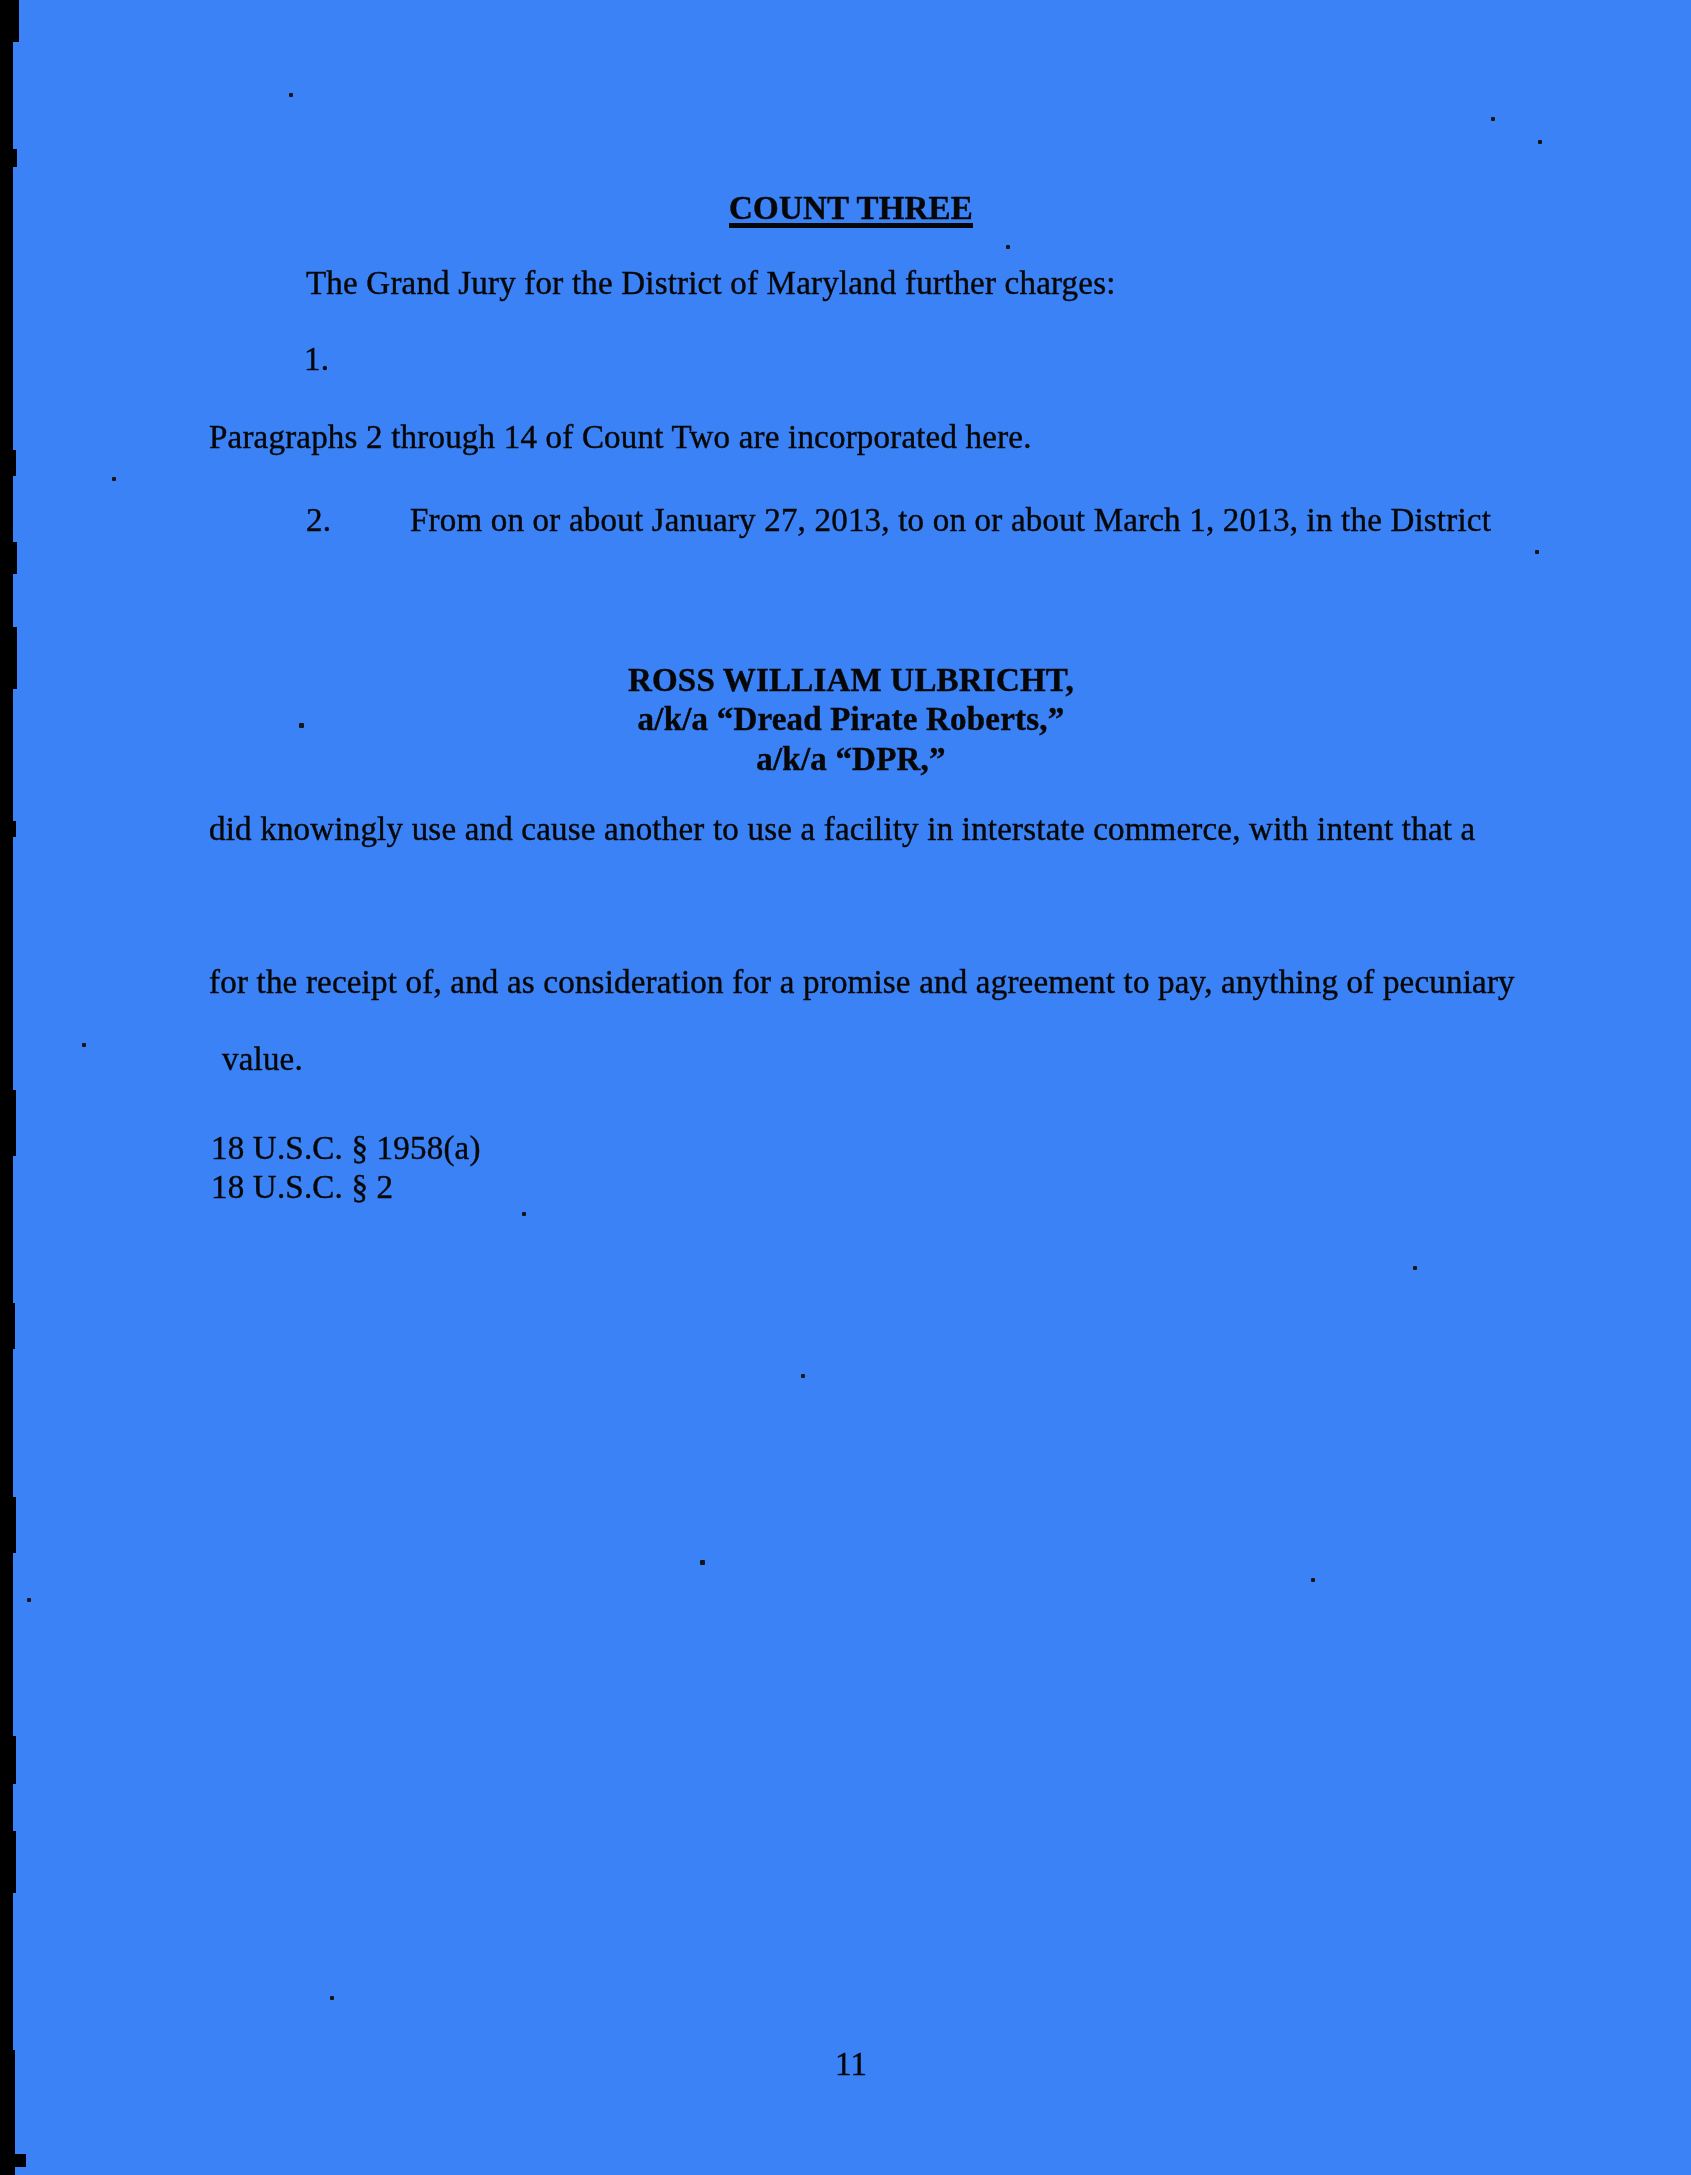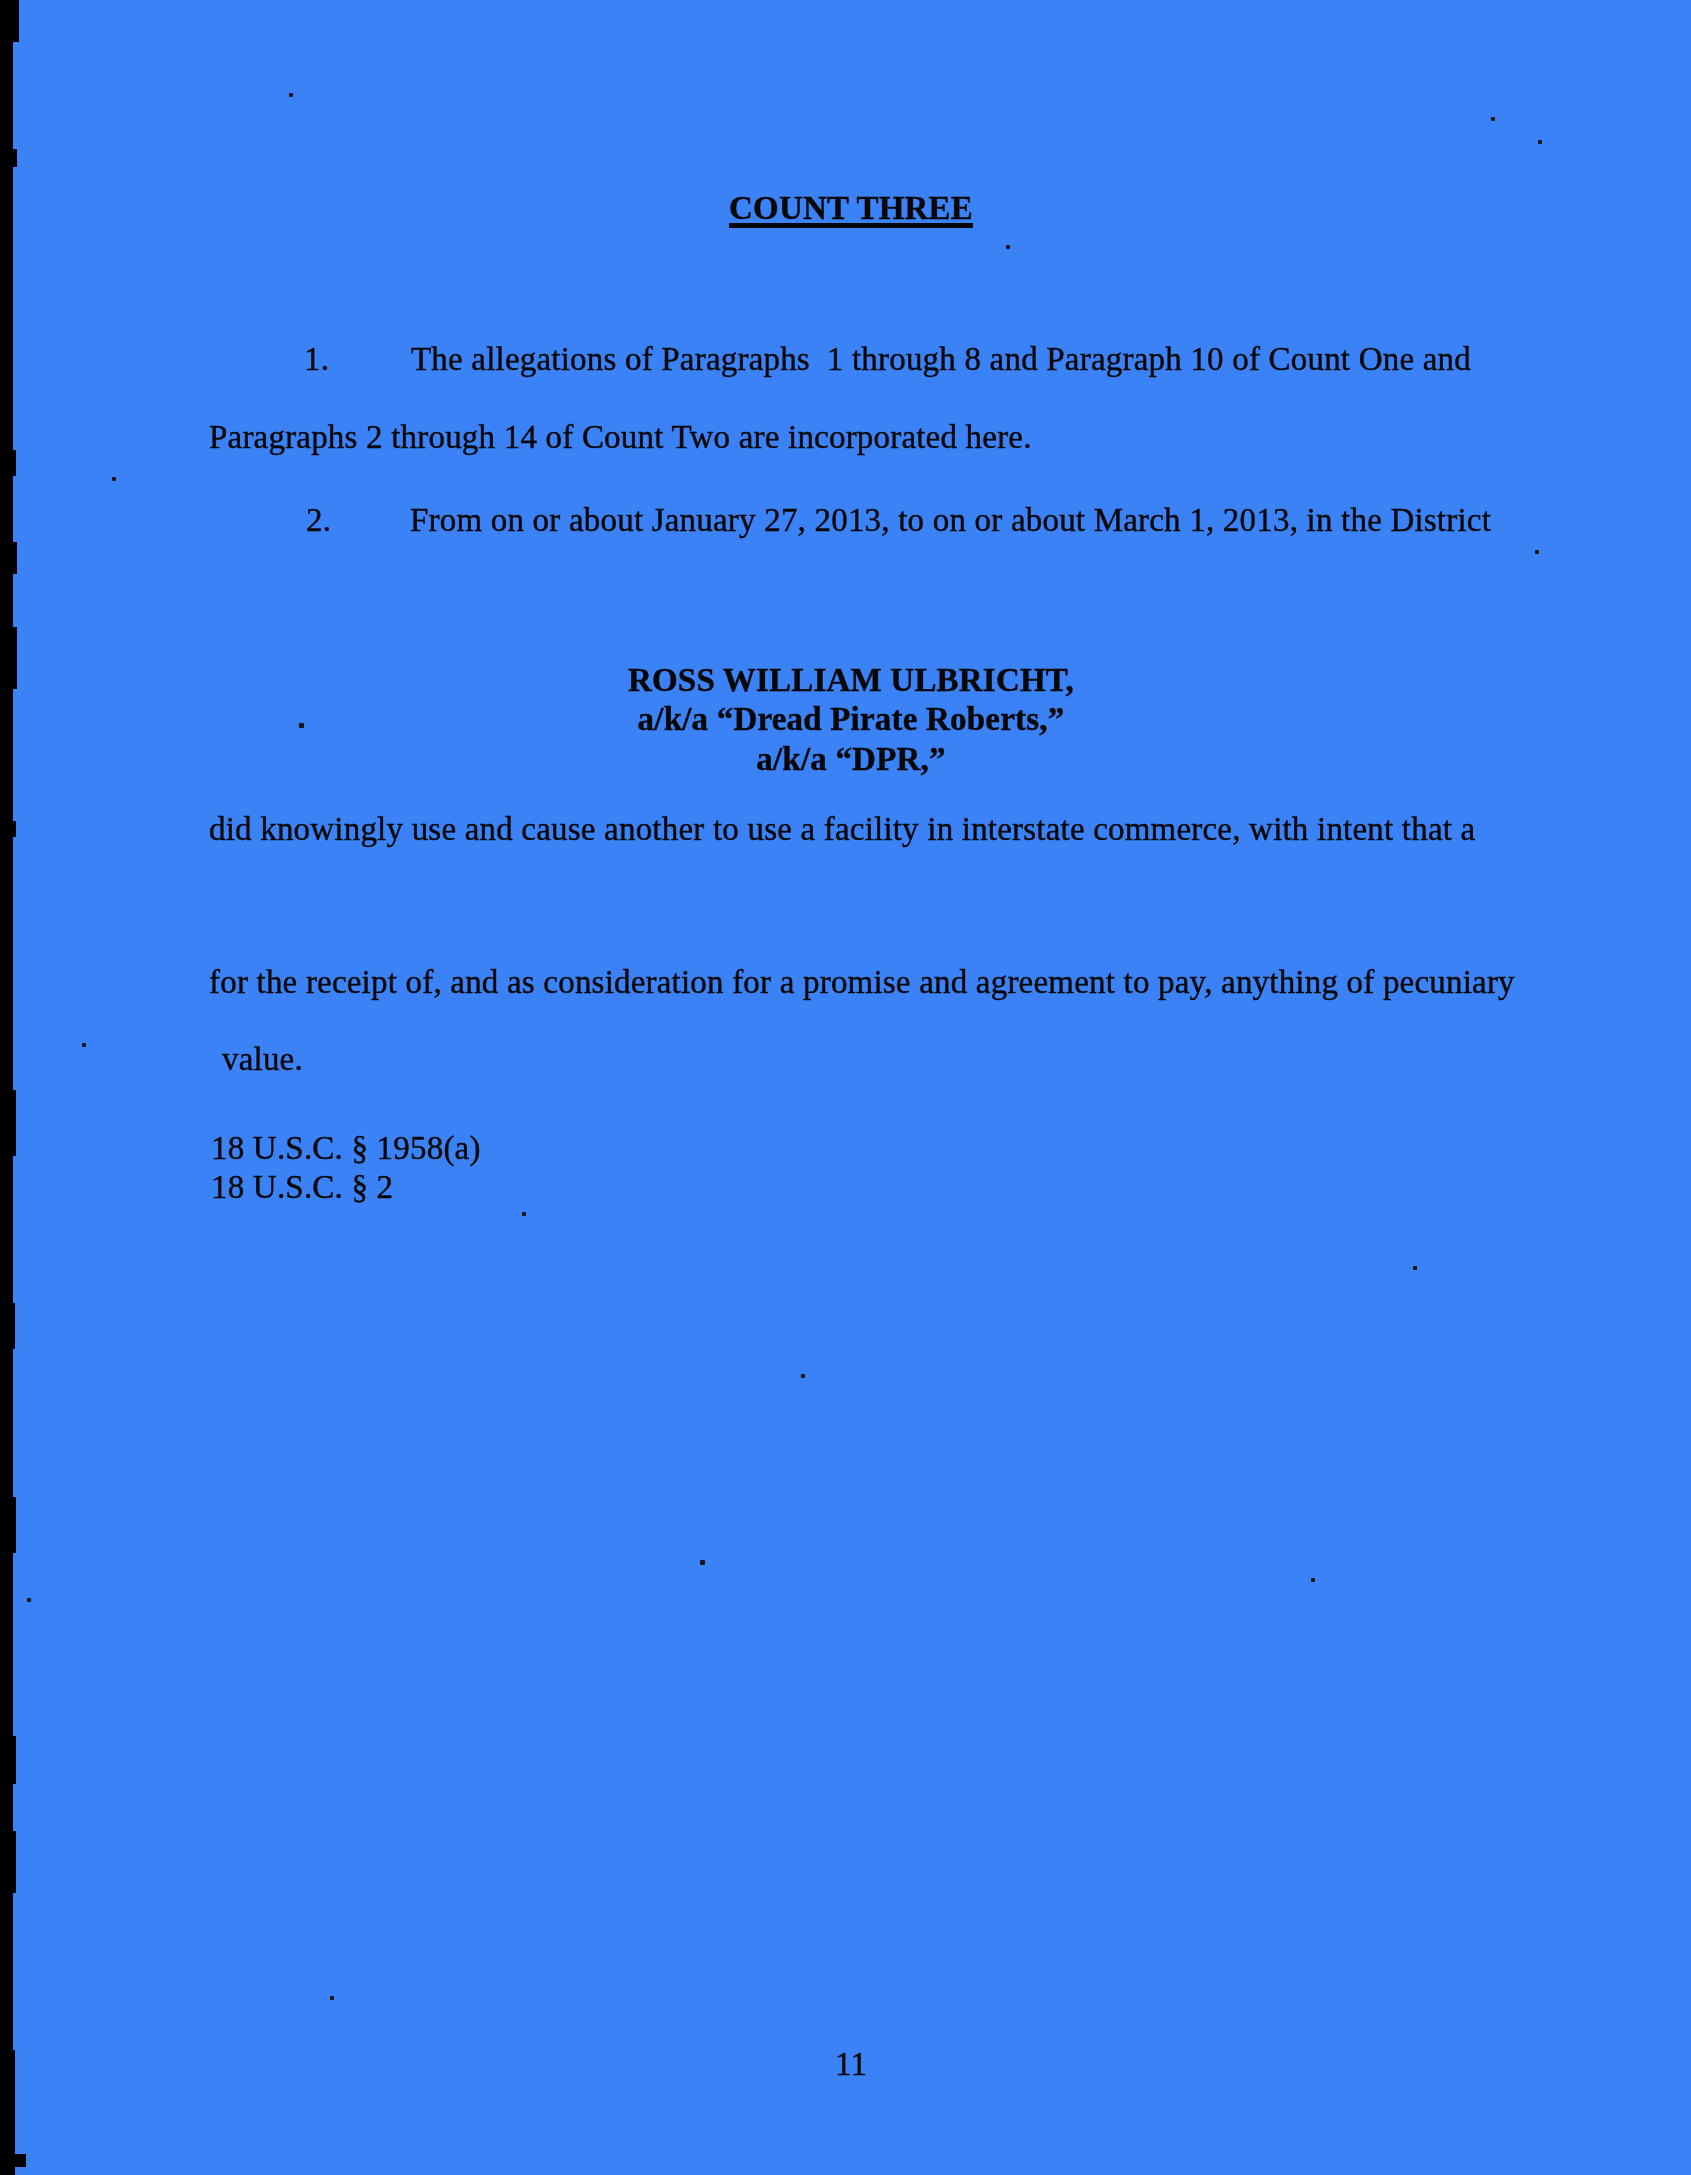--- a/index.html
+++ b/index.html
@@ -54,23 +54,23 @@
   <div class="scanbump" style="top:1090px;width:16px;height:66px;"></div>
   <div class="scanbump" style="top:1303px;width:15px;height:46px;"></div>
   <div class="scanbump" style="top:1497px;width:16px;height:56px;"></div>
   <div class="scanbump" style="top:1736px;width:16px;height:48px;"></div>
   <div class="scanbump" style="top:1831px;width:16px;height:62px;"></div>
   <div class="scanbump" style="top:2050px;width:15px;height:125px;"></div>
   <div class="scanbump" style="left:12px;top:2154px;width:14px;height:13px;"></div>
 
   <div class="line bold center" style="top:188px;"><span class="title-underline">COUNT THREE</span></div>
 
+  <div class="line" style="left:306px;top:263px;">The Grand Jury for the District of Maryland further charges:</div>
 
   <div class="line" style="left:304px;top:339px;">1.</div>
-  <div class="line" style="left:411px;top:339px;">The allegations of Paragraphs  1 through 8 and Paragraph 10 of Count One and</div>
   <div class="line" style="left:209px;top:417px;text-align:center;">Paragraphs 2 through 14 of Count Two are incorporated here.</div>
 
   <div class="line" style="left:306px;top:500px;">2.</div>
   <div class="line" style="left:410px;top:500px;">From on or about January 27, 2013, to on or about March 1, 2013, in the District</div>
 
   <div class="line bold center" style="top:699px;">a/k/a “Dread Pirate Roberts,”</div>
   <div class="line bold center" style="top:660px;">ROSS WILLIAM ULBRICHT,</div>
   <div class="line" style="left:209px;top:809px;">did knowingly use and cause another to use a facility in interstate commerce, with intent that a</div>
 
   <div class="line bold center" style="top:739px;">a/k/a “DPR,”</div>

